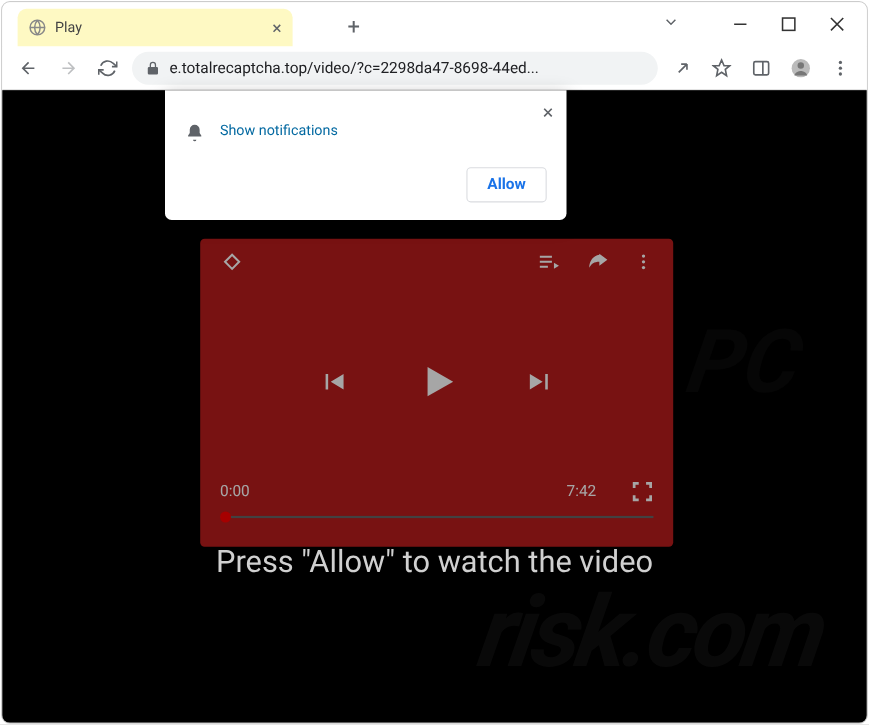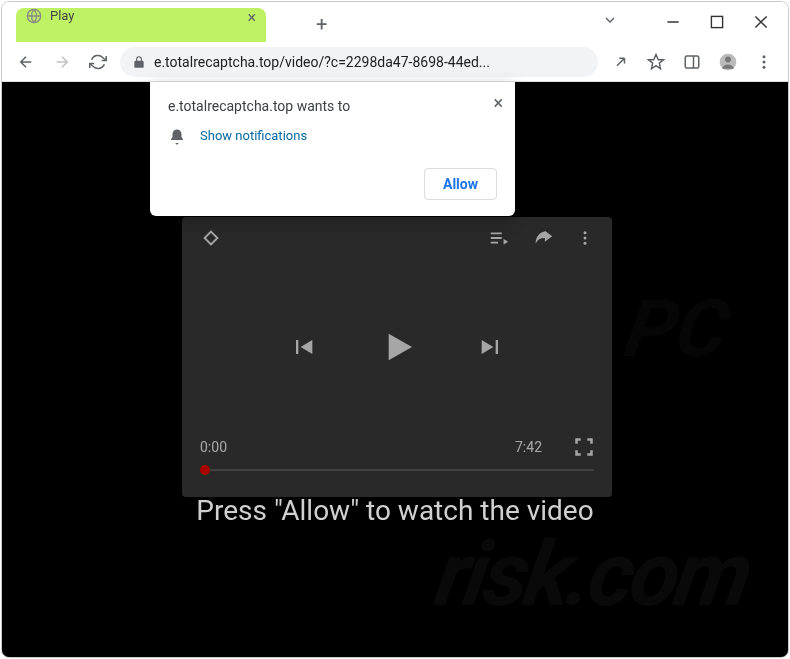--- a/index.html
+++ b/index.html
@@ -1,35 +1,35 @@
 <!DOCTYPE html>
 <html><head>
   <meta charset="utf-8">
   <style>
     * { margin: 0; padding: 0; box-sizing: border-box; font-family: -apple-system, BlinkMacSystemFont, "Segoe UI", Roboto, sans-serif; }
     body { width: 790px; height: 659px; background: #fff; overflow: hidden; position: relative; }
     .outer { border: 1px solid #ccc; width: 788px; height: 657px; margin: 1px; border-radius: 8px; overflow: hidden; background: #fff; }
     .titlebar { height: 40px; background: #fff; display: flex; align-items: center; justify-content: flex-end; gap: 6px; padding-right: 8px; position: relative; }
-    .tab { position: absolute; left: 14px; top: 6px; height: 34px; background: #bef264; border-radius: 8px 8px 0 0; display: flex; gap: 8px; padding: 0 10px; min-width: 250px; color: #444; font-size: 13px; }
+    .tab { position: absolute; left: 14px; top: 6px; height: 34px; background: #fef9c3; border-radius: 8px 8px 0 0; display: flex; align-items: center; gap: 8px; padding: 0 10px; min-width: 250px; color: #444; font-size: 13px; }
     .tab .globe { width: 16px; height: 16px; }
     .tab .close { margin-left: auto; font-size: 16px; color: #5f6368; cursor: pointer; }
     .newtab { position: absolute; left: 314px; top: 10px; color: #5f6368; font-size: 20px; cursor: pointer; }
     .win-btn { width: 38px; height: 28px; display: flex; align-items: center; justify-content: center; border-radius: 4px; cursor: pointer; }
     .win-btn svg { width: 14px; height: 14px; }
     .win-chevron { position: absolute; right: 170px; top: 10px; }
     .toolbar { height: 40px; background: #fff; display: flex; align-items: center; gap: 8px; padding: 0 10px; border-bottom: 1px solid #e0e0e0; }
     .nav-btn { width: 28px; height: 28px; display: flex; align-items: center; justify-content: center; border-radius: 50%; cursor: pointer; color: #5f6368; }
     .nav-btn.disabled { opacity: 0.4; }
     .addr { flex: 1; height: 30px; background: #f1f3f4; border-radius: 15px; display: flex; align-items: center; padding: 0 12px; gap: 8px; color: #202124; font-size: 14px; overflow: hidden; }
     .addr .lock { color: #5f6368; flex-shrink: 0; }
     .addr-text { white-space: nowrap; overflow: hidden; text-overflow: ellipsis; }
     .tbar-icon { width: 28px; height: 28px; display: flex; align-items: center; justify-content: center; border-radius: 50%; cursor: pointer; color: #5f6368; }
     .content { position: relative; height: 575px; background: #000; }
     .dim { position: absolute; inset: 0; background: rgba(0,0,0,0.35); }
-    .video-box { position: absolute; left: 180px; top: 135px; width: 430px; height: 280px; background: #404040; border-radius: 4px; text-decoration: underline; }
+    .video-box { position: absolute; left: 180px; top: 135px; width: 430px; height: 280px; background: #b91c1c; border-radius: 4px; text-decoration: underline; }
     .vb-top { position: absolute; top: 10px; left: 0; right: 0; display: flex; align-items: center; justify-content: flex-end; gap: 22px; padding: 0 18px; color: #fff; }
     .vb-heart { position: absolute; left: 18px; top: 10px; color: #fff; }
     .vb-center { position: absolute; top: 110px; left: 0; right: 0; display: flex; align-items: center; justify-content: center; gap: 60px; color: #fff; }
     .vb-bottom { position: absolute; bottom: 42px; left: 0; right: 0; display: flex; justify-content: space-between; align-items: center; padding: 0 18px; color: #fff; font-size: 14px; }
     .vb-progress { position: absolute; bottom: 26px; left: 18px; right: 18px; height: 2px; background: #666; }
     .vb-knob { position: absolute; left: 0; top: -4px; width: 10px; height: 10px; border-radius: 50%; background: #ff0000; }
     .vb-fs { position: absolute; bottom: 36px; right: 18px; color: #fff; }
     .caption { position: absolute; bottom: 130px; left: 0; right: 0; text-align: center; color: #d0d0d0; font-size: 28px; font-weight: 400; }
     .notif { position: absolute; left: 148px; top: 0; width: 365px; background: #fff; border-radius: 0 0 6px 6px; box-shadow: 0 4px 16px rgba(0,0,0,0.25); padding: 16px 18px 16px 18px; z-index: 10; }
     .notif .ntitle { font-size: 14px; color: #3c4043; }
@@ -176,21 +176,20 @@
         <div class="vb-knob"></div>
       </div>
     </div>
 
     <div class="dim"></div>
 
     <div class="caption">Press "Allow" to watch the video</div>
 
     <div class="notif">
       <span class="nclose">×</span>
-      <div class="ntitle">e.totalrecaptcha.top wants to</div>
       <div class="nrow">
         <svg width="18" height="18" viewBox="0 0 24 24" fill="#5f6368">
             <path d="M12 2a6 6 0 00-6 6v4l-2 3v1h16v-1l-2-3V8a6 6 0 00-6-6zM10 20a2 2 0 004 0"></path>
           </svg>
         <span>Show notifications</span>
       </div>
       <div class="nbtns">
         <button class="nbtn">Allow</button>
       </div>
     </div>

